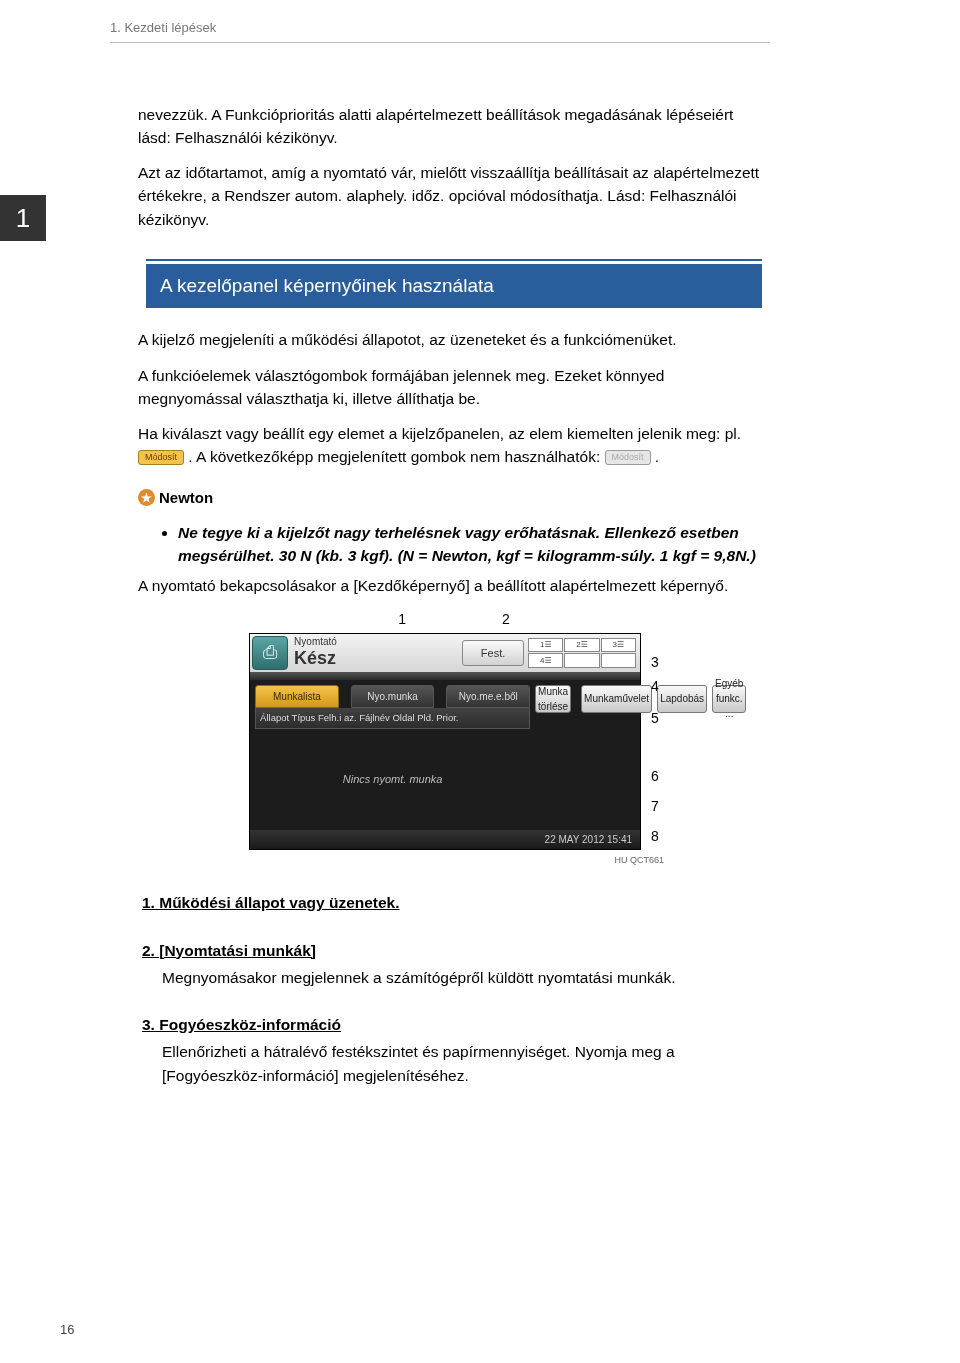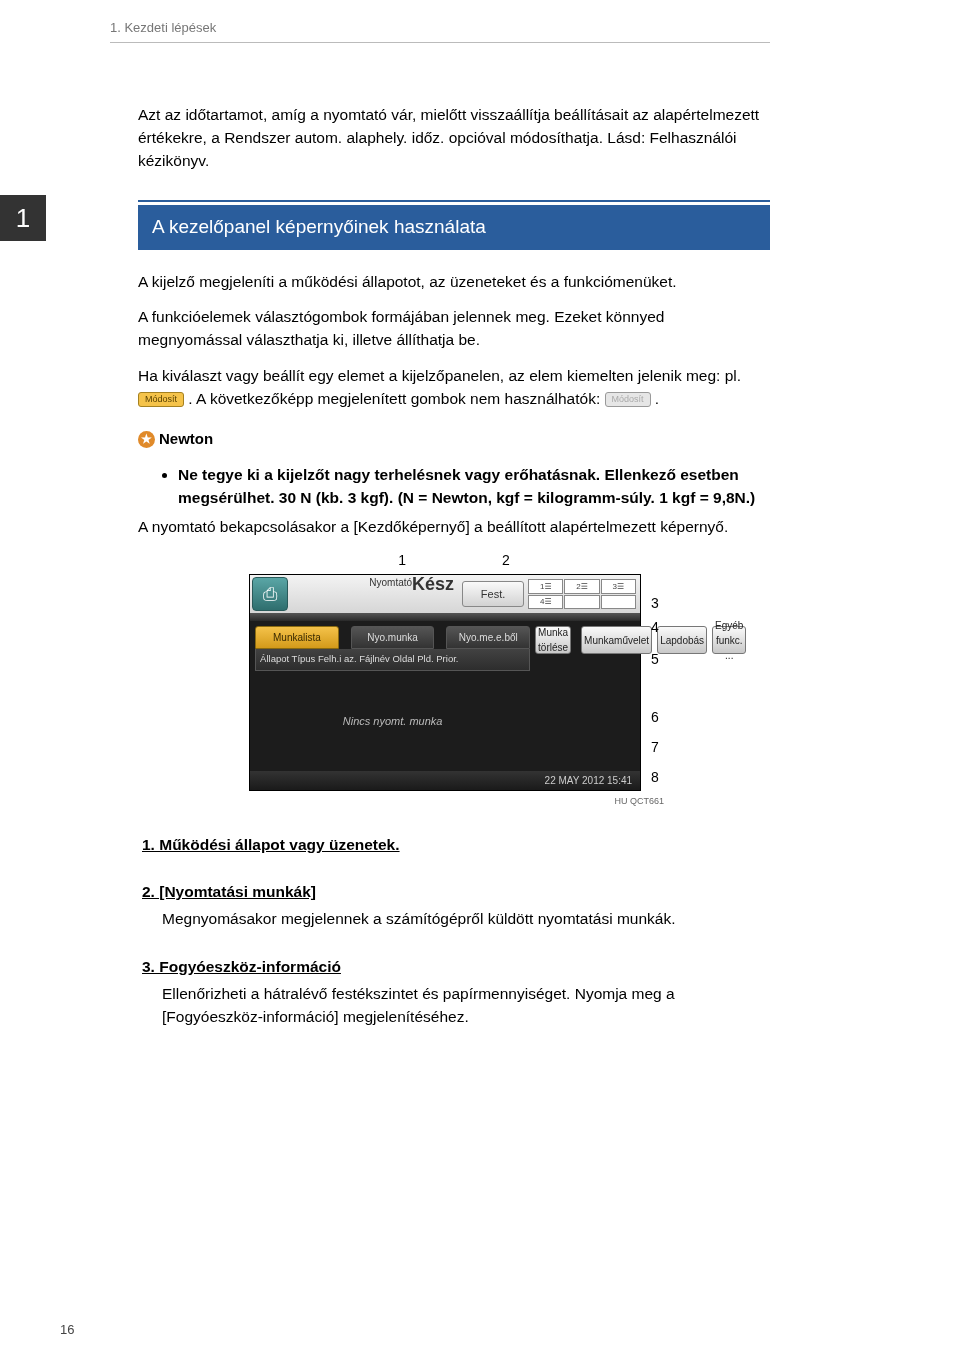--- a/index.html
+++ b/index.html
@@ -38,21 +38,21 @@
     justify-content: center;
   }
   .content {
     padding-left: 28px;
     padding-right: 0;
   }
   .para {
     margin: 6px 0 12px;
   }
   .section-title-block {
-    margin: 28px 0 20px;
+    margin: 28px 8px 20px;
   }
   .blue-thin {
     height: 2px;
     background: #2a5d9c;
     margin-bottom: 3px;
   }
   .blue-thick {
     background: #2a5d9c;
     color: #fff;
     font-size: 19px;
@@ -95,20 +95,21 @@
     justify-content: center;
     font-size: 12px;
   }
   ul.bullets {
     margin: 4px 0 6px;
     padding-left: 40px;
   }
   ul.bullets li {
     font-weight: bold;
     margin-bottom: 4px;
+    font-style: italic;
   }
   .figure-wrap {
     text-align: center;
     margin: 12px 0 6px;
   }
   .callouts-top {
     display: flex;
     gap: 96px;
     justify-content: center;
     font-size: 14px;
@@ -139,22 +140,22 @@
     width: 34px;
     background: linear-gradient(#5aa6a6,#2f6e6e);
     border: 1px solid #2a5a5a;
     margin: 2px;
     border-radius: 4px;
     display:flex;align-items:center;justify-content:center;color:#fff;font-size:18px;
   }
   .lcd-title-area {
     flex: 1;
     display: flex;
-    flex-direction: row;
-    justify-content: flex-end;
+    flex-direction: column;
+    justify-content: flex-start;
     padding: 0 4px;
   }
   .lcd-title-small { font-size: 10px; color:#333; }
   .lcd-title-big { font-size: 18px; font-weight: bold; color:#333; line-height:1; }
   .lcd-fest {
     width: 60px;
     margin: 6px 4px;
     background: linear-gradient(#fafafa,#d2d2d2);
     border: 1px solid #888;
     border-radius: 3px;
@@ -293,20 +294,21 @@
   }
 </style>
 </head>
 <body>
 
 <div class="page">
   <div class="chapter-header">1. Kezdeti lépések</div>
   <div class="chapter-tab">1</div>
 
   <div class="content">
+    <p class="para">nevezzük. A Funkcióprioritás alatti alapértelmezett beállítások megadásának lépéseiért lásd: Felhasználói kézikönyv.</p>
     <p class="para">Azt az időtartamot, amíg a nyomtató vár, mielőtt visszaállítja beállításait az alapértelmezett értékekre, a Rendszer autom. alaphely. időz. opcióval módosíthatja. Lásd: Felhasználói kézikönyv.</p>
 
     <div class="section-title-block">
       <div class="blue-thin"></div>
       <div class="blue-thick">A kezelőpanel képernyőinek használata</div>
     </div>
 
     <p class="para">A kijelző megjeleníti a működési állapotot, az üzeneteket és a funkciómenüket.</p>
     <p class="para">A funkcióelemek választógombok formájában jelennek meg. Ezeket könnyed megnyomással választhatja ki, illetve állíthatja be.</p>
     <p class="para">

